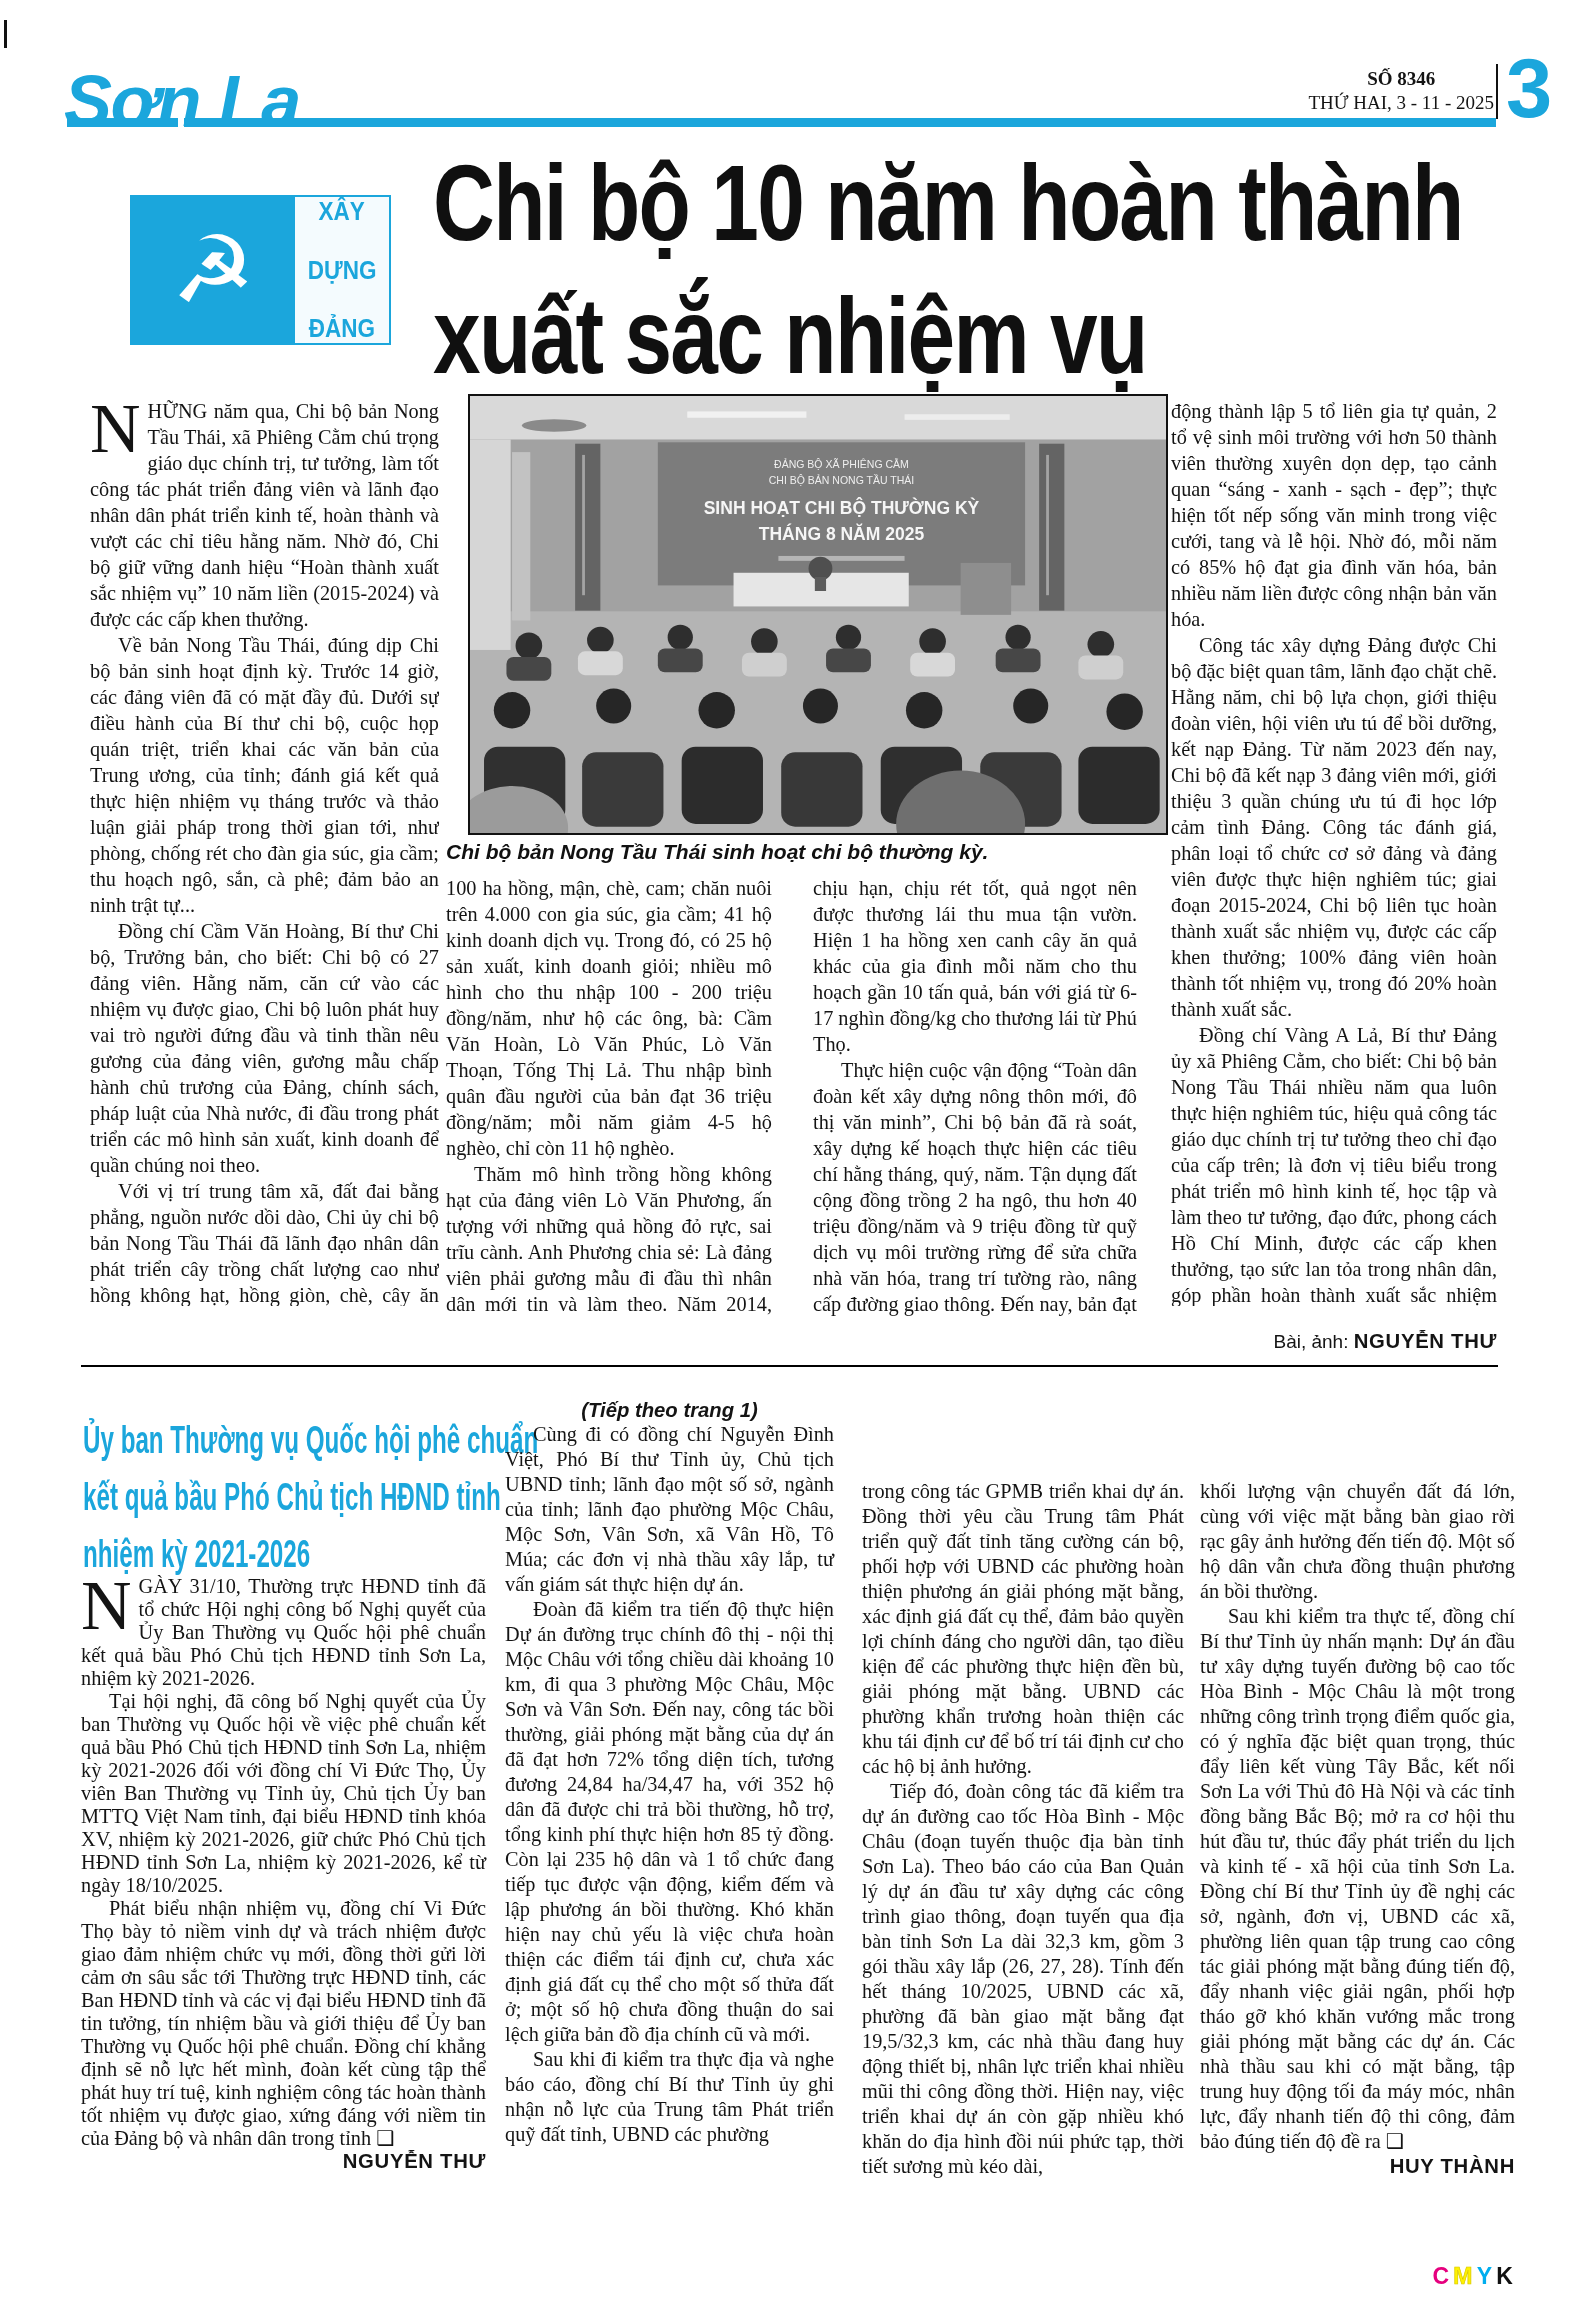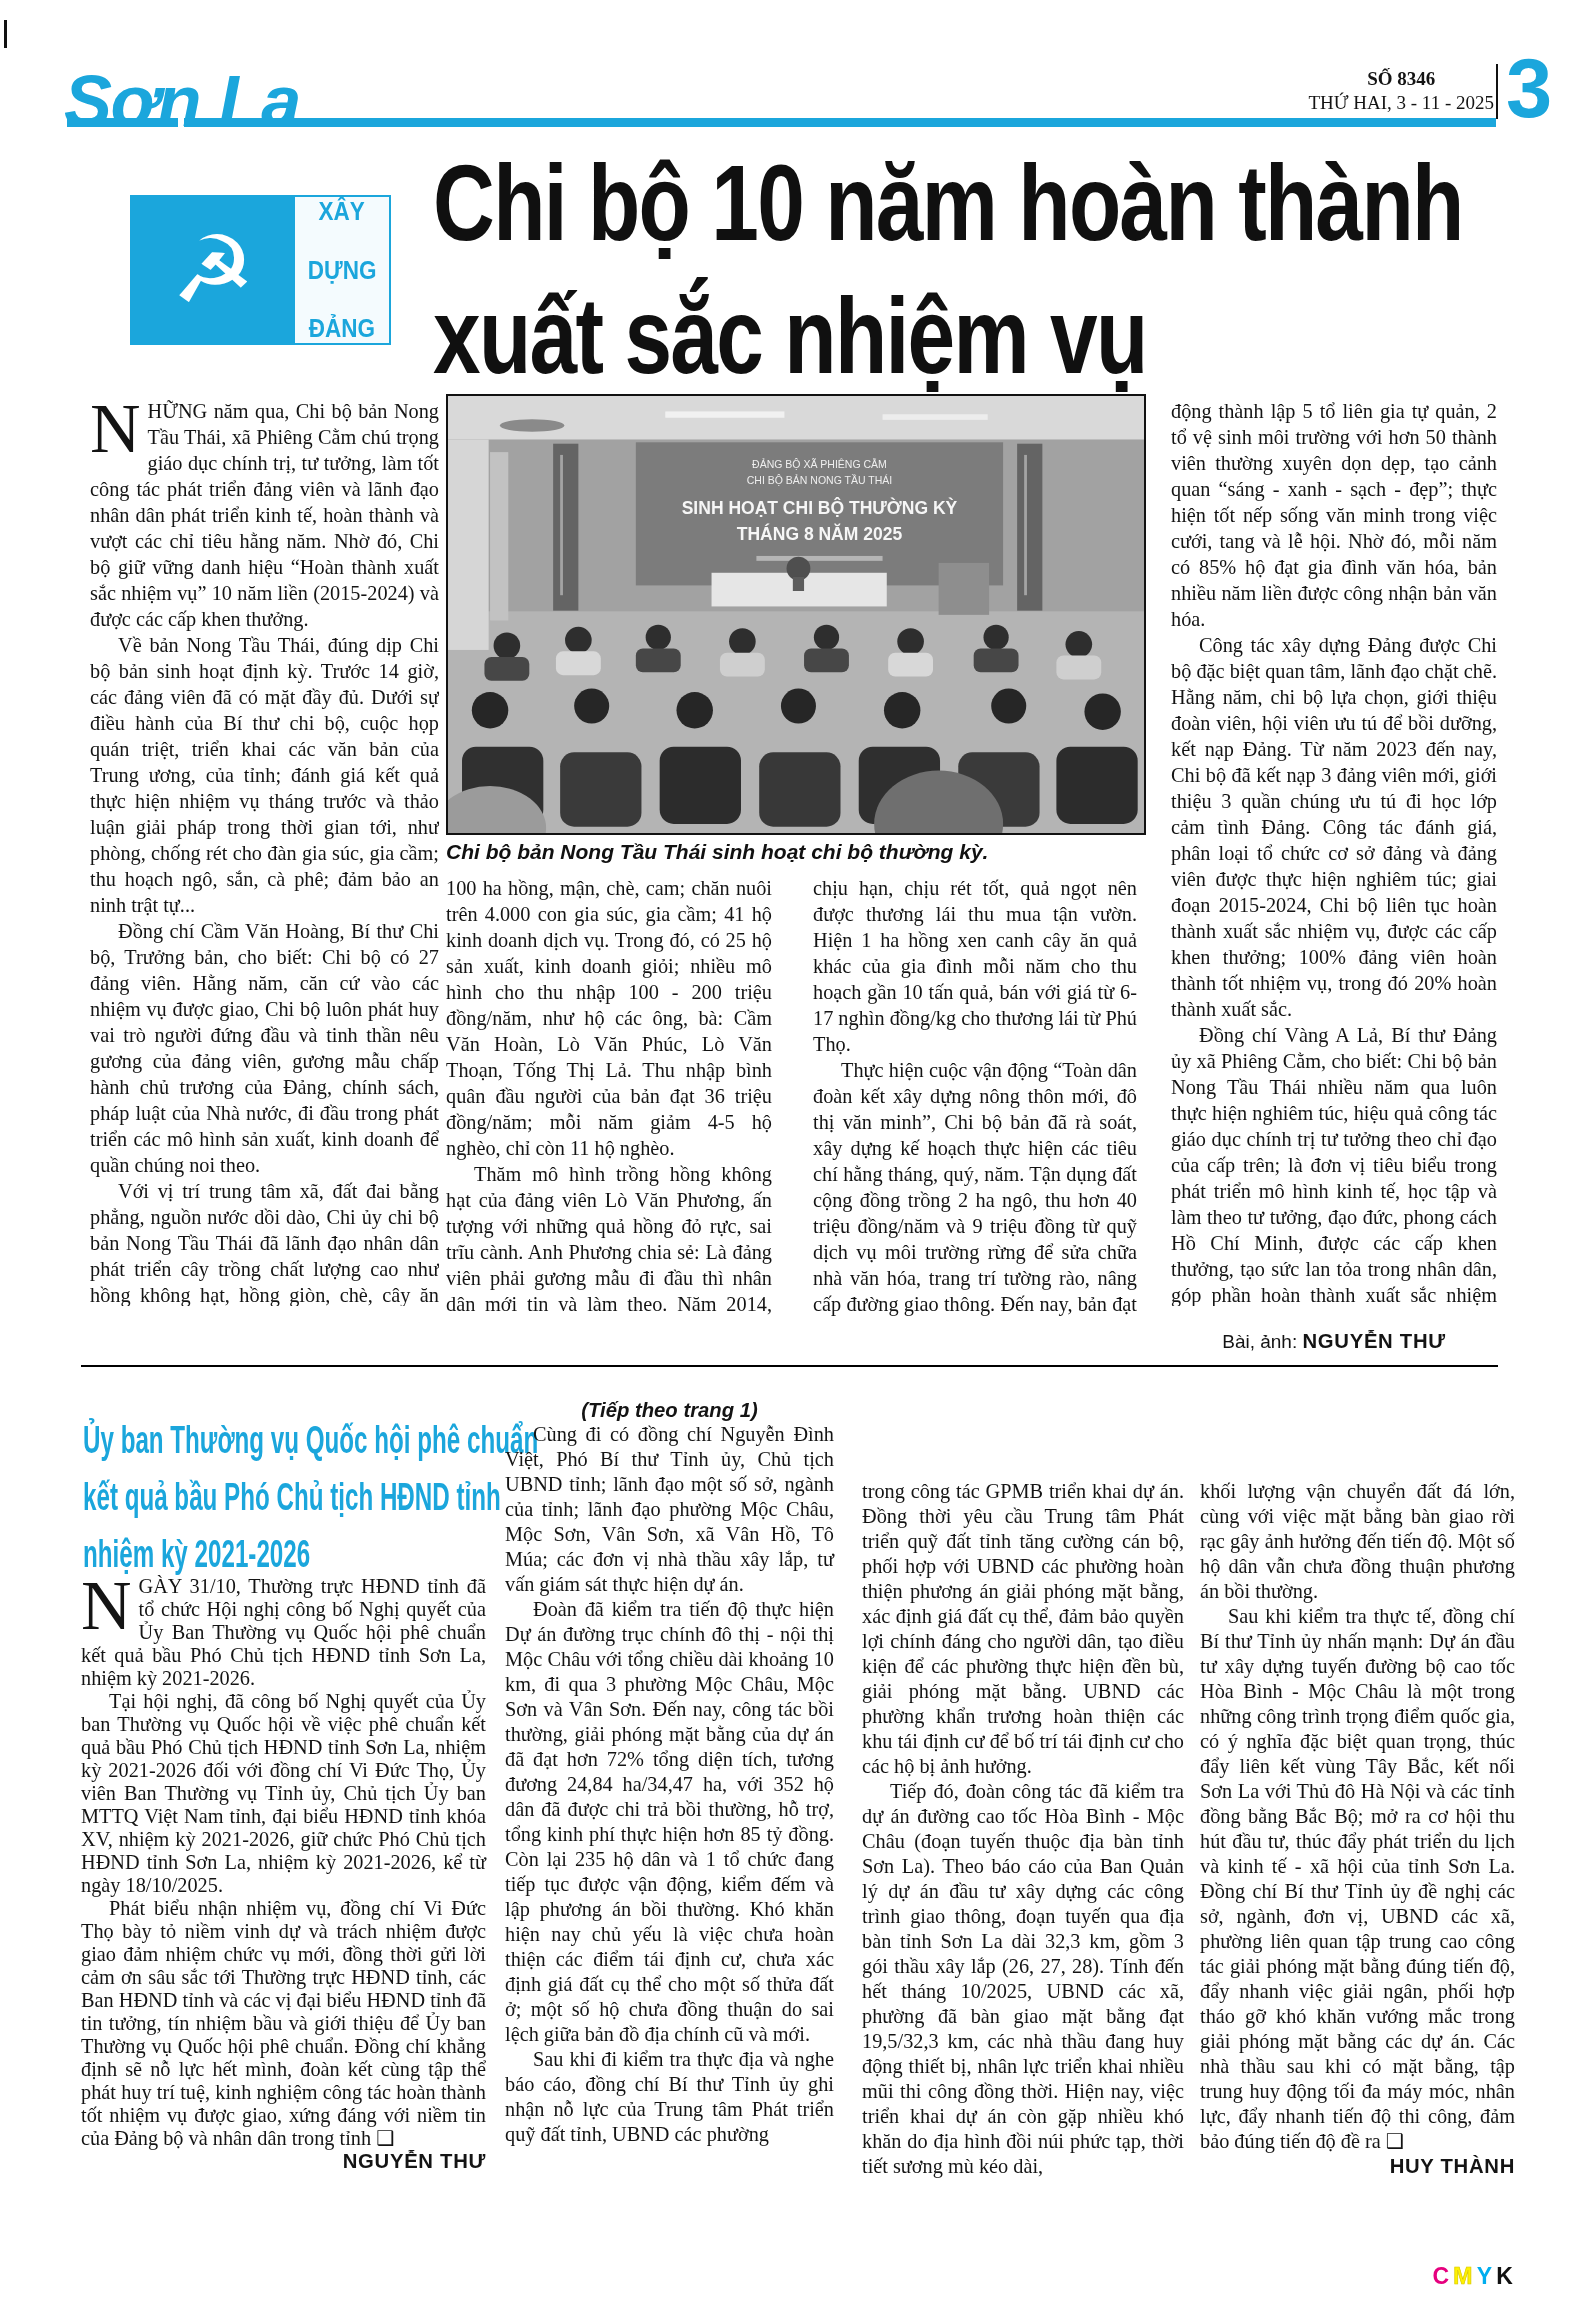--- a/index.html
+++ b/index.html
@@ -35,26 +35,26 @@
   .right-headline .hl{display:inline-block;transform:scaleX(.8);transform-origin:left center;
        font-family:"Liberation Sans",sans-serif;font-weight:bold;font-size:56px;color:#101010;white-space:nowrap;letter-spacing:-1.4px;}
   
   .bodycol{text-align:justify;}
   .bodycol p{margin:0;text-indent:28px;}
   .bodycol p.cont{text-indent:0;}
   .topcol{font-size:20.3px;line-height:26px;overflow:hidden;}
   .botcol{font-size:20.3px;line-height:23px;}
   .midcol,.rightcol{font-size:20.3px;line-height:25px;}
   .dropcap{float:left;font-size:70px;line-height:53px;padding:4.2px 7px 0 0;font-family:"Liberation Serif",serif;}
-  .byline{font-family:"Liberation Sans",sans-serif;text-align:center;font-size:19px;}
+  .byline{font-family:"Liberation Sans",sans-serif;text-align:right;font-size:19px;}
   .byline b{font-size:20.3px;letter-spacing:0.7px;}
   .byline-flow{font-family:"Liberation Sans",sans-serif;text-align:right;font-size:20.3px;font-weight:bold;
                letter-spacing:0.7px;margin-top:7px;text-indent:0 !important;}
   
-  .photo{left:446px;top:394px;width:696px;height:437px;border:2.1px solid #111;background:#3b82f6;}
+  .photo{left:468px;top:394px;width:696px;height:437px;border:2.1px solid #111;background:#3b82f6;}
   .photo svg{display:block;width:100%;height:100%;}
   .caption{left:446px;top:840px;width:700px;font-family:"Liberation Sans",sans-serif;
            font-weight:bold;font-style:italic;font-size:21px;color:#111;}
   .tiep-note{font-family:"Liberation Sans",sans-serif;font-weight:bold;font-style:italic;font-size:20.3px;text-align:center;}
   
   .section-divider{left:81px;top:1365px;width:1417px;height:2.1px;background:#000;}
   
   .cmyk{right:70px;top:2263px;font-family:"Liberation Sans",sans-serif;font-weight:bold;font-size:23px;letter-spacing:4.2px;}
   .cmyk .c{color:#e6007e;} .cmyk .m{color:#fff200;-webkit-text-stroke:0.7px #d8c800;} 
   .cmyk .y{color:#00aeef;} .cmyk .k{color:#111;}

